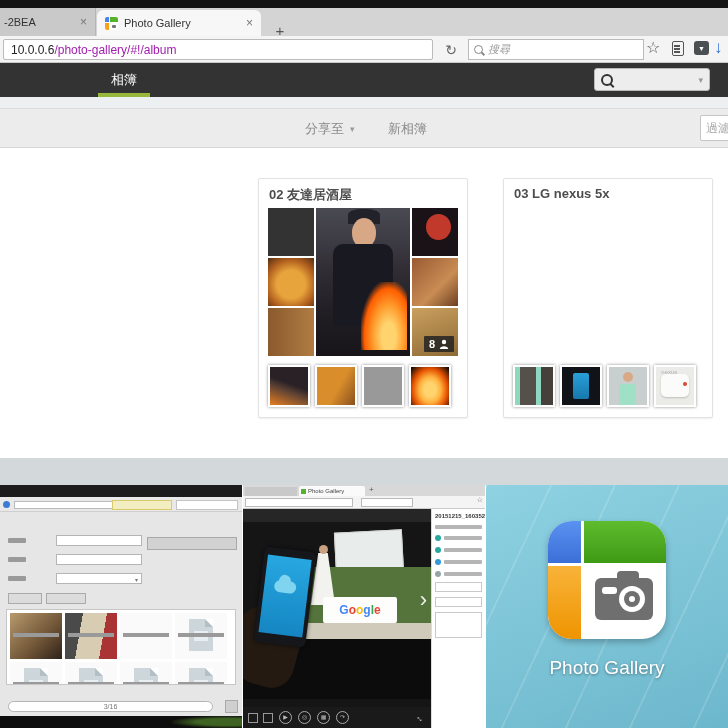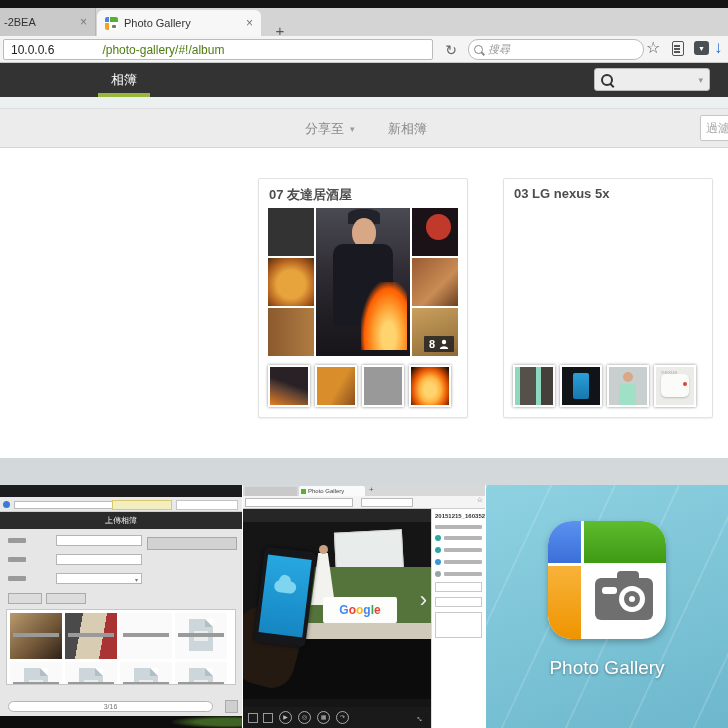--- a/index.html
+++ b/index.html
@@ -18,23 +18,23 @@
   .favicon i{position:absolute;display:block;}
   .fav-b{left:0;top:0;width:4px;height:5px;background:#4a84e8;}
   .fav-g{left:5px;top:0;right:0;height:5px;background:#54b32a;}
   .fav-o{left:0;top:6px;width:4px;bottom:0;background:#f7a21d;}
   .fav-c{left:7px;top:8px;width:4px;height:3px;background:#777;border-radius:1px;}
   .newtab{left:268px;top:8px;width:24px;height:28px;color:#555;font-size:15px;display:flex;align-items:center;justify-content:center;}
   .urlrow{left:0;top:36px;width:728px;height:27px;background:#f4f4f4;border-bottom:1px solid #c9c9c9;box-sizing:border-box;}
   .urlfield{left:3px;top:39px;width:430px;height:21px;background:#fff;border:1px solid #bbb;border-radius:2px;
             box-sizing:border-box;display:flex;align-items:center;padding-left:7px;font-size:12px;}
   .urlhost{color:#222;}
-  .urlpath{color:#4d7c0f;margin-left:48px;}
+  .urlpath{color:#a21caf;}
   .reload{left:440px;top:39px;width:22px;height:21px;color:#666;font-size:14px;display:flex;align-items:center;justify-content:center;}
-  .searchfield{left:468px;top:39px;width:176px;height:21px;background:#fff;border:1px solid #bbb;border-radius:10px;
+  .searchfield{left:468px;top:39px;width:176px;height:21px;background:#fff;border:1px solid #bbb;border-radius:0;
                box-sizing:border-box;display:flex;align-items:center;padding-left:5px;}
   .mag{width:7px;height:7px;border:1.5px solid #888;border-radius:50%;position:relative;flex:0 0 7px;}
   .mag::after{content:"";position:absolute;width:1.5px;height:4px;background:#888;left:7px;top:6px;transform:rotate(-45deg);}
   .searchph{font-size:11px;font-style:italic;color:#9a9a9a;margin-left:5px;}
   .ico-star{left:646px;top:38px;font-size:16px;color:#555;}
   .clipboard{left:672px;top:41px;width:12px;height:15px;border:1.5px solid #555;border-radius:2px;box-sizing:border-box;}
   .clipboard::before{content:"";position:absolute;left:1px;top:3px;width:6px;height:1.5px;background:#555;box-shadow:0 3px 0 #555,0 6px 0 #555;}
   .pocket{left:694px;top:41px;width:15px;height:14px;background:#4a4f54;border-radius:3px;color:#fff;font-size:7px;
           display:flex;align-items:center;justify-content:center;}
   .dl{left:714px;top:38px;font-size:17px;font-weight:bold;color:#2b6fd4;}
@@ -292,21 +292,21 @@
     <span>新相簿</span>
   </div>
   <div class="abs filter">
     <span>過濾器</span>
   </div>
   <div class="abs whitepanel"></div>
   <div class="abs graygap"></div>
 
 
   <div class="abs card c2">
-    <div class="card-title">07 友達居酒屋</div>
+    <div class="card-title">02 友達居酒屋</div>
     <div class="card-main">
       <div class="p2-grid">
         <div class="p2c p2-bar"></div>
         <div class="p2c p2-chef">
             <div class="p2-hat"></div>
             <div class="p2-face"></div>
             <div class="p2-body"></div>
             <div class="p2-fire"></div>
           </div>
         <div class="p2c p2-lant"></div>
@@ -350,21 +350,20 @@
     </div>
   </div>
 
   <div class="abs shot s1">
     <div class="s1-top"></div>
     <div class="s1-bbar"></div>
     <div class="s1-bdot"></div>
     <div class="s1-burl"></div>
     <div class="s1-tabA"></div>
       <div class="s1-tabB"></div>
-    <div class="s1-head">上傳相簿</div>
     <div class="bar s1-label" style="top:53px;"></div>
     <div class="s1-input" style="top:50px;"></div>
     <div class="s1-bigbtn"></div>
     <div class="bar s1-label" style="top:72px;"></div>
     <div class="s1-input" style="top:69px;"></div>
     <div class="bar s1-label" style="top:91px;"></div>
     <div class="s1-input" style="top:88px;">
         <span class="s1-selcaret">▾</span>
       </div>
     <div class="s1-sbtn" style="left:8px;width:34px;"></div>

